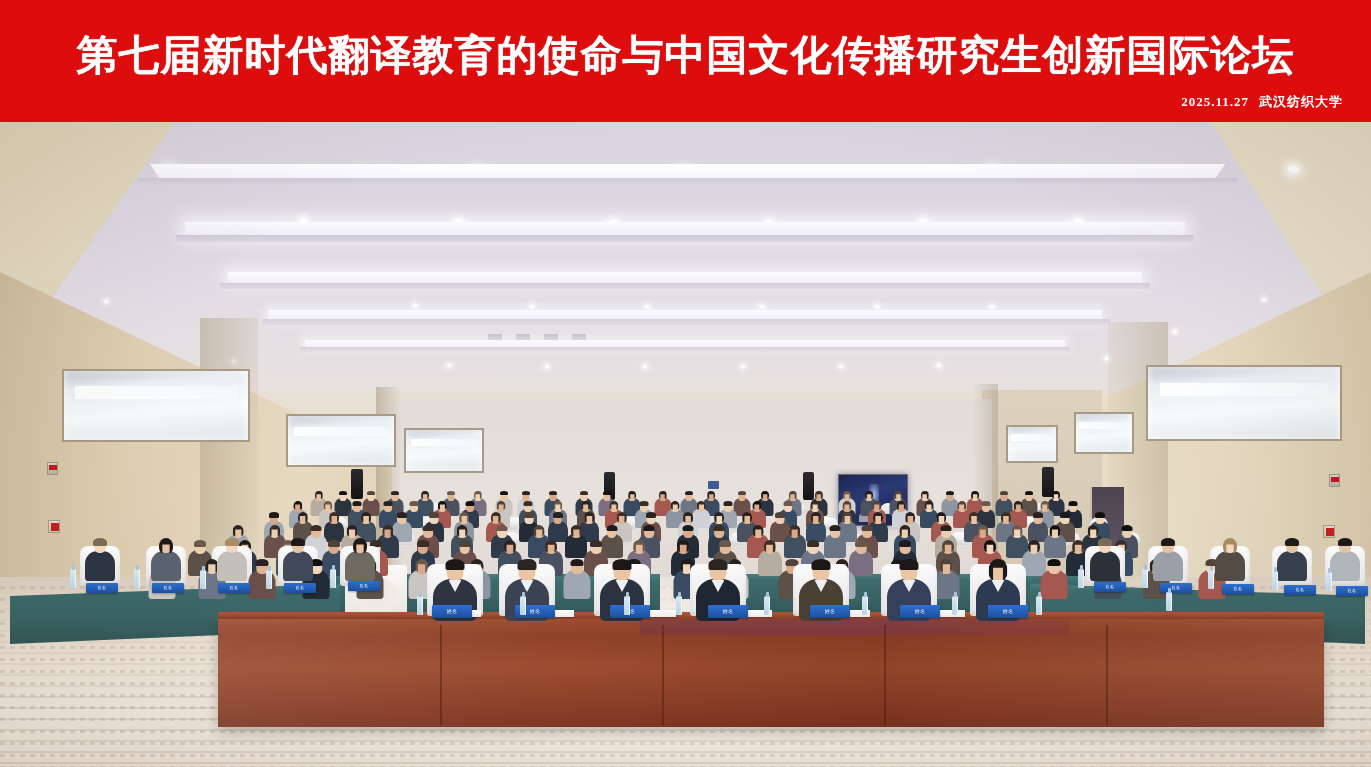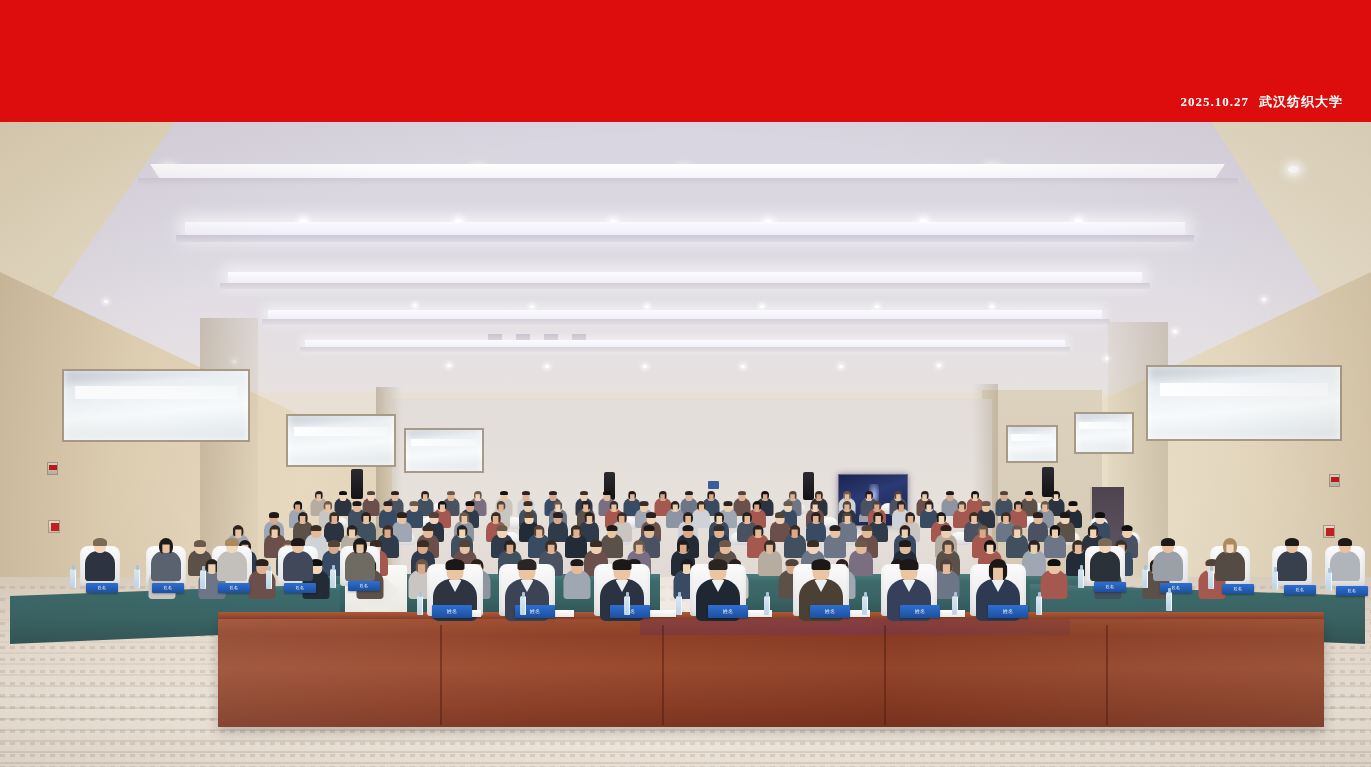--- a/index.html
+++ b/index.html
@@ -383,22 +383,23 @@
     background:radial-gradient(ellipse at 50% 45%, rgba(0,0,0,0) 55%, rgba(60,40,20,.10) 100%);
     pointer-events:none;
   }
 </style>
 </head>
 <body>
 
 <div id="stage">
 
   <div class="banner">
+    <div class="banner-title">第七届新时代翻译教育的使命与中国文化传播研究生创新国际论坛</div>
     <div class="banner-sub">
-      <span class="datepart">2025.10.27</span><span>武汉纺织大学</span>
+      <span class="datepart">2025.11.27</span><span>武汉纺织大学</span>
     </div>
   </div>
 
   <div class="photo">
 
     <div class="ceiling-base"></div>
     <div class="soffit-l"></div>
     <div class="soffit-r"></div>
 
     <div class="downlight" style="left:163px;top:45px;"></div>

